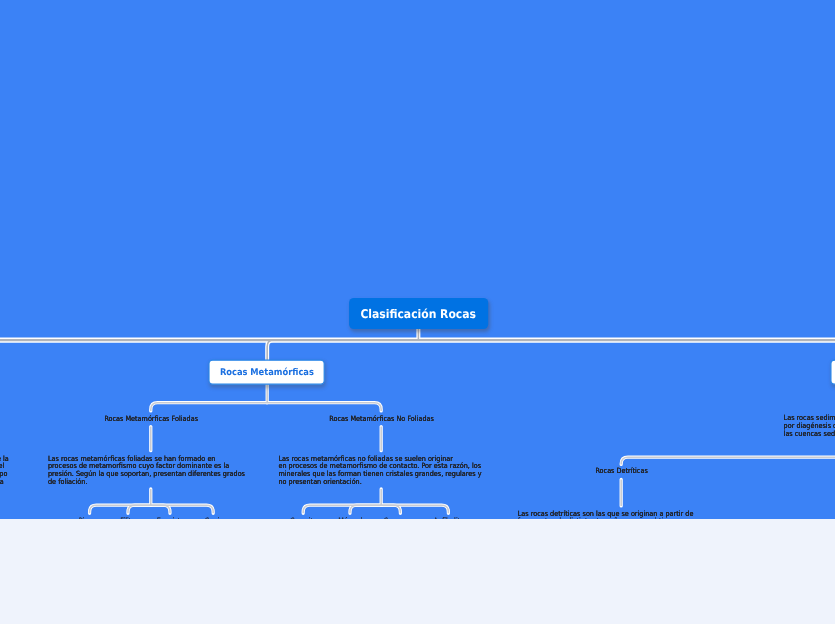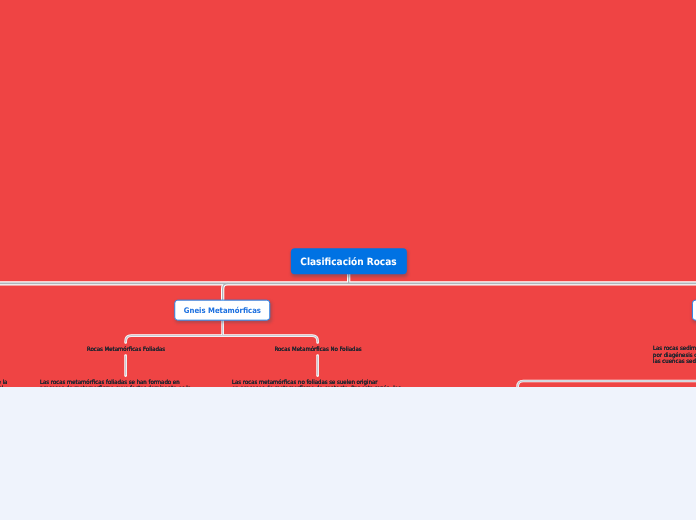--- a/index.html
+++ b/index.html
@@ -1,20 +1,20 @@
 <!DOCTYPE html>
 <html><head>
 <meta charset="utf-8">
 <title>Clasificación Rocas</title>
 <style>
   html,body{margin:0;padding:0;background:#eff3fc;}
   body{width:696px;height:520px;overflow:hidden;
        font-family:"DejaVu Sans",sans-serif;font-stretch:condensed;
        -webkit-font-smoothing:antialiased;text-rendering:geometricPrecision;}
-  #stage{position:relative;width:696px;height:387px;overflow:hidden;background:#ef4444;will-change:transform;}
+  #stage{position:relative;width:696px;height:432px;overflow:hidden;background:#3b82f6;will-change:transform;}
   #links{position:absolute;left:0;top:0;pointer-events:none;}
   .node{position:absolute;white-space:nowrap;transform:translate(-50%,-50%);}
   .root-node{background:#0072e3;color:#ffffff;font-weight:bold;font-size:10px;
        border-radius:4px;padding:10.5px 10px 7px;line-height:8px;
        box-shadow:1px 2px 3px rgba(70,75,90,.40);}
   .l1-node{background:#ffffff;color:#1a6fe0;font-weight:bold;font-size:7.7px;
        border:1.5px solid #2a86e8;border-radius:3.5px;padding:6.6px 8.2px 6.1px;line-height:6px;
        box-shadow:1px 2px 3px rgba(70,75,90,.33);}
   .l2-label{font-size:6px;color:#22262f;text-shadow:0 0 .3px #22262f,0 0 .3px #22262f;}
   .para{position:absolute;font-size:6px;color:#22262f;line-height:6.45px;white-space:nowrap;text-align:left;text-shadow:0 0 .3px #22262f,0 0 .3px #22262f;}
@@ -98,21 +98,21 @@
       </g>
     </svg>
   <div id="nodes">
       <div class="node root-node" style="left: 348.5px; top: 261px;">Clasificación Rocas</div>
       <div class="para" style="left: -158px; top: 379.6px;">
         <div class="pline">Las rocas ígneas o magmáticas se han formado a partir de la</div>
         <div class="pline">solidificación del magma tras su enfriamiento. Según sea el</div>
         <div class="pline">lugar en el que se produce ese enfriamiento del gran cuerpo</div>
         <div class="pline">de magma, las rocas ígneas se clasifican a su vez en dos, a</div>
       </div>
-      <div class="node l1-node" style="left: 222.4px; top: 310.2px;">Gneis Metamórficas</div>
+      <div class="node l1-node" style="left: 222.4px; top: 310.2px;">Rocas Metamórficas</div>
       <div class="node l2-label" style="left: 126px; top: 349px;">Rocas Metamórficas Foliadas</div>
       <div class="para" style="left: 40px; top: 379.6px;">
         <div class="pline">Las rocas metamórficas foliadas se han formado en</div>
         <div class="pline">procesos de metamorfismo cuyo factor dominante es la</div>
         <div class="pline">presión. Según la que soportan, presentan diferentes grados</div>
         <div class="pline">de foliación.</div>
       </div>
       <div class="node leaf" style="left: 74.8px; top: 433.5px;">Pizarra</div>
       <div class="node leaf" style="left: 106.5px; top: 433.5px;">Filita</div>
       <div class="node leaf" style="left: 142px; top: 433.5px;">Esquisto</div>

